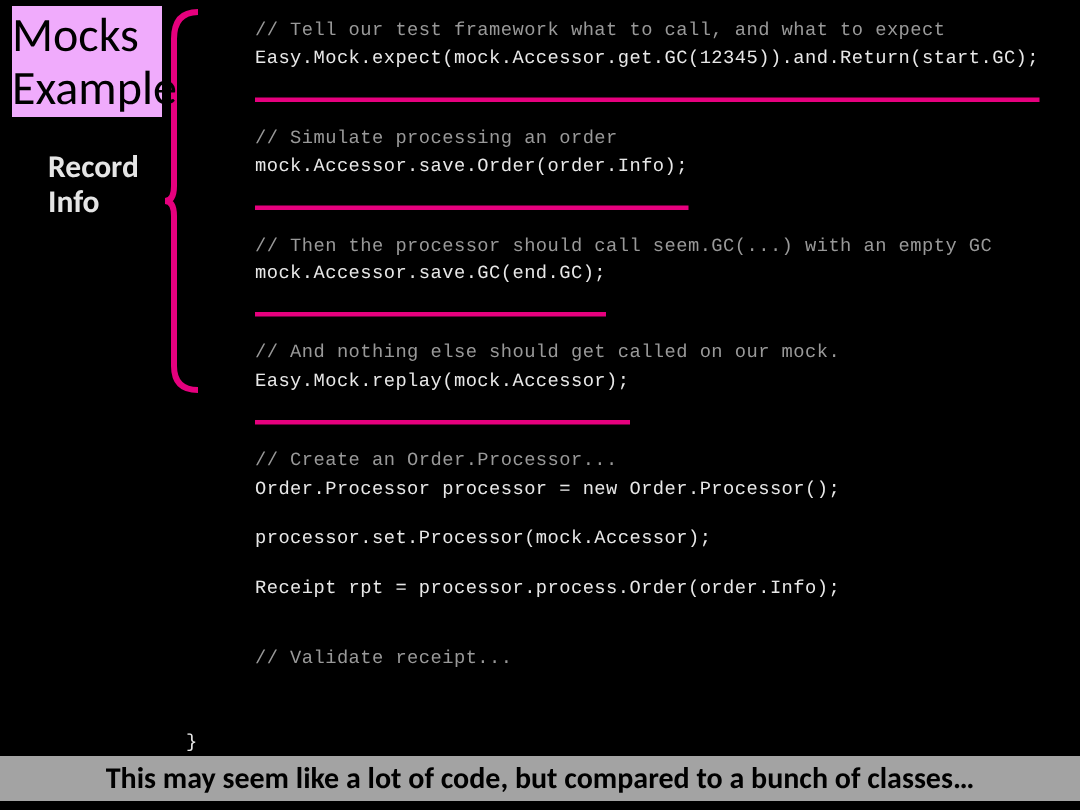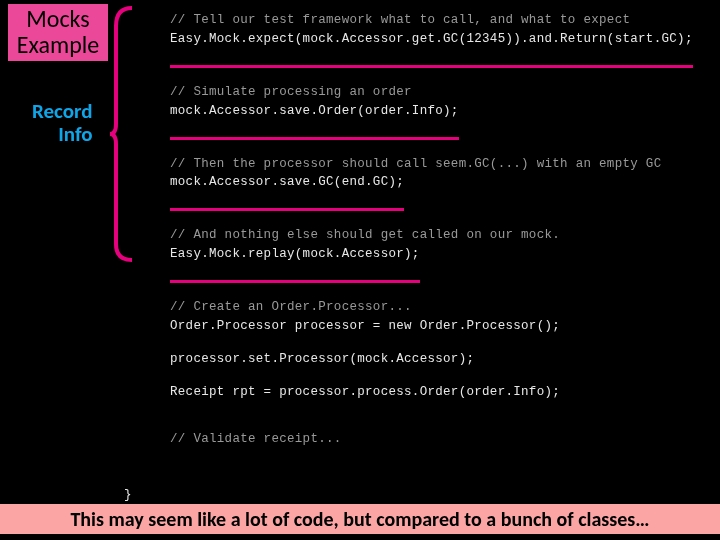--- a/index.html
+++ b/index.html
@@ -8,36 +8,35 @@
     background: #000;
     font-family: "Calibri", "Segoe UI", sans-serif;
     position: relative;
   }
   .title {
     position: absolute;
     top: 4px;
     left: 8px;
     width: 100px;
     color: #000;
-    background: #ec4899;
-    font-size: 24px;
+    background: #f0abfc;
+    font-size: 32px;
     font-weight: 400;
-    text-align: center;
     line-height: 1.1;
     padding: 2px 0;
     z-index: 5;
   }
   .record-label {
     position: absolute;
     top: 100px;
     left: 32px;
-    color: #0ea5e9;
+    color: #e5e5e5;
     font-size: 21px;
     font-weight: 700;
-    text-align: right;
+    text-align: left;
     line-height: 1.1;
     z-index: 5;
   }
   .bracket {
     position: absolute;
     left: 108px;
     top: 6px;
     width: 28px;
     height: 256px;
     z-index: 4;
@@ -71,21 +70,21 @@
     font-size: 12.5px;
     color: #e8e8e8;
   }
   .footer {
     position: absolute;
     bottom: 6px;
     left: 0;
     width: 720px;
     text-align: center;
     color: #000;
-    background: #fca5a5;
+    background: #a3a3a3;
     font-size: 20px;
     font-weight: 700;
     padding: 3px 10px;
   }
 </style>
 </head>
 <body>
 
 <div class="title">
   <span>Mocks</span><br>

